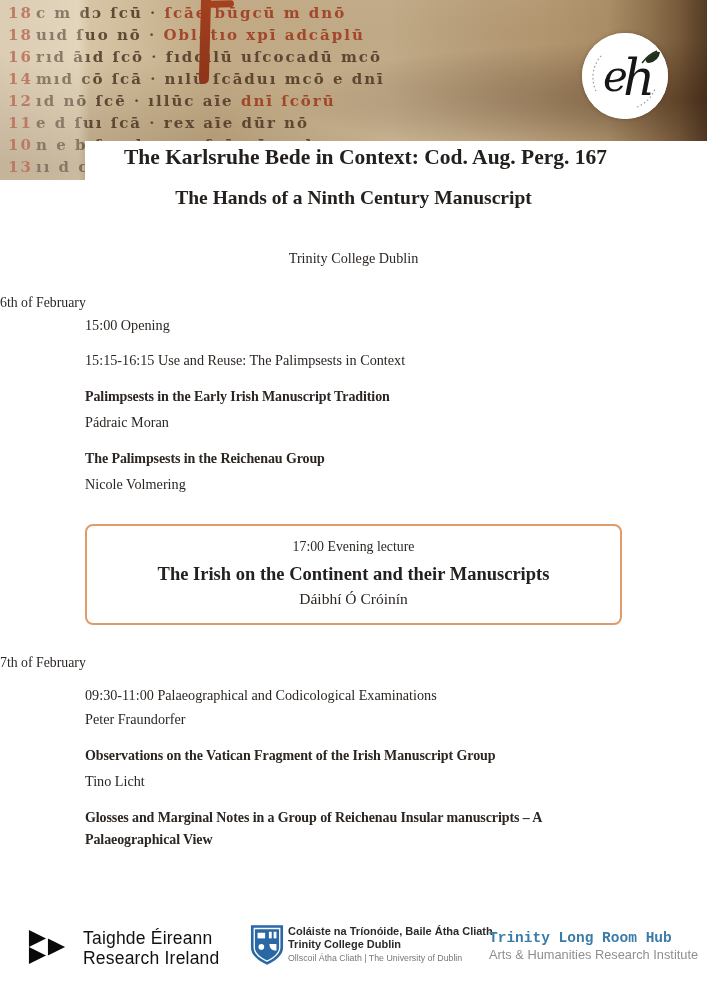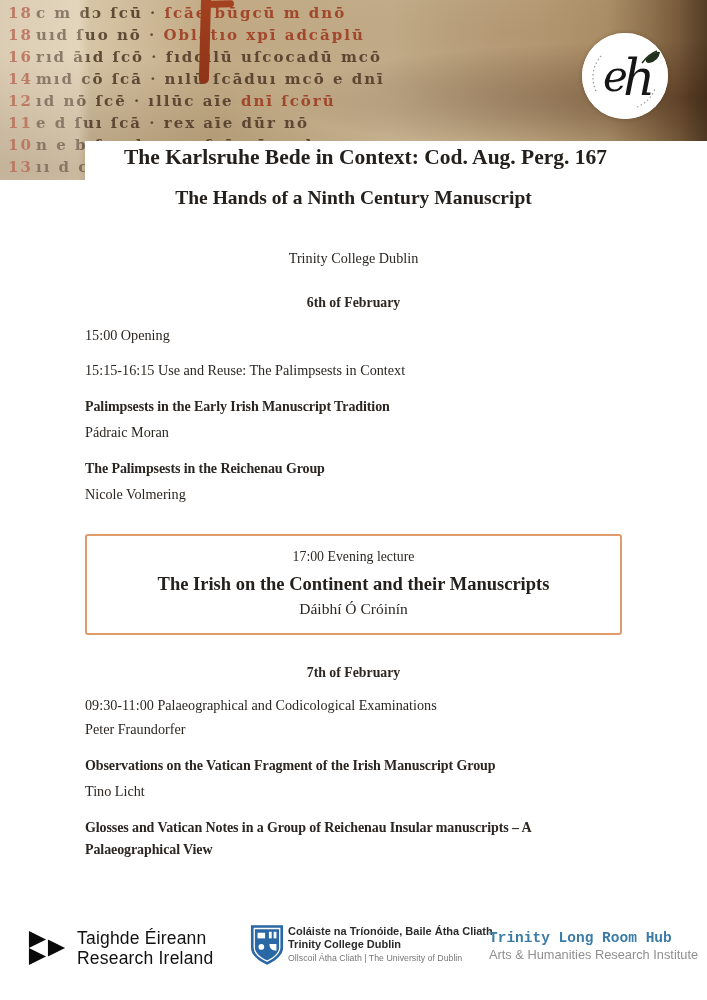--- a/index.html
+++ b/index.html
@@ -102,23 +102,22 @@
     color: #24201d;
   }
   .venue {
     margin: 21px 0 0;
     text-align: center;
     font-size: 14.2px;
     line-height: 19px;
   }
   .date-head {
     margin: 27px 0 0;
-    text-align: center;
     font-size: 13.8px;
-    font-weight: 700;
+    font-weight: 400;
   }
   .date-head.second { margin-top: 30px; }
   .line-plain {
     margin: 16px 0 0 85px;
     font-size: 14.2px;
     line-height: 19px;
   }
   .talk-title {
     margin: 16px 0 0 85px;
     font-size: 14px;
@@ -131,36 +130,36 @@
     margin: 5px 0 0 85px;
     font-size: 14.2px;
     line-height: 19px;
   }
 
   
   .evening-box {
     margin: 30px 0 0 85px;
     width: 537px;
     border: 2px solid #e09b6b;
-    border-radius: 3px;
+    border-radius: 8px;
     padding: 13px 8px 15px;
     text-align: center;
   }
   .box-time { margin: 0; font-size: 13.8px; }
   .box-title { margin: 9px 0 0; font-size: 18.5px; font-weight: 700; color: #24201d; }
   .box-speaker { margin: 5px 0 0; font-size: 15.5px; }
 
   
   .footer {
     position: absolute;
     left: 0; right: 0; top: 918px;
     height: 68px;
     font-family: "Liberation Sans", sans-serif;
   }
-  .ri-group { position: absolute; left: 28px; top: 10px; display: flex; align-items: center; gap: 11px; }
+  .ri-group { position: absolute; left: 28px; top: 10px; display: flex; gap: 17px; }
   .ri-text { font-size: 17.5px; line-height: 20px; color: #111; font-weight: 500; letter-spacing: 0.2px; }
   .tcd-group { position: absolute; left: 250px; top: 6px; display: flex; align-items: center; gap: 4px; }
   .tcd-text { font-size: 11px; line-height: 13px; color: #2b2b2b; }
   .tcd-line1, .tcd-line2 { font-weight: 700; }
   .tcd-line3 { font-size: 8.8px; color: #777; margin-top: 1px; }
   .tlrh-group { position: absolute; left: 489px; top: 12px; }
   .tlrh-line1 { font-size: 14.5px; font-weight: 700; color: #3a7ca6; line-height: 17px; font-family: Liberation Mono, monospace; }
   .tlrh-line2 { font-size: 12.8px; color: #8f8f8f; line-height: 16px; }
 </style>
 </head>
@@ -197,41 +196,41 @@
     <h1 class="title1">The Karlsruhe Bede in Context: Cod. Aug. Perg. 167</h1>
   </div>
 
   <h2 class="title2">The Hands of a Ninth Century Manuscript</h2>
   <p class="venue">
     <br>
     <span>Trinity College Dublin</span>
   </p>
 
   <div class="date-head">6th of February</div>
-  <div class="line-plain" style="margin-top:15px">15:00 Opening</div>
+  <div class="line-plain" style="margin-top:5px">15:00 Opening</div>
   <div class="line-plain">15:15-16:15 Use and Reuse: The Palimpsests in Context</div>
 
   <div class="talk-title">Palimpsests in the Early Irish Manuscript Tradition</div>
   <div class="talk-speaker">Pádraic Moran</div>
   <div class="talk-title">The Palimpsests in the Reichenau Group</div>
   <div class="talk-speaker">Nicole Volmering</div>
 
   <div class="evening-box">
     <p class="box-time">17:00 Evening lecture</p>
     <p class="box-title">The Irish on the Continent and their Manuscripts</p>
     <p class="box-speaker">Dáibhí Ó Cróinín</p>
   </div>
 
   <div class="date-head second">7th of February</div>
   <div class="line-plain" style="margin-top:15px">09:30-11:00 Palaeographical and Codicological Examinations</div>
 
   <div class="talk-speaker">Peter Fraundorfer</div>
   <div class="talk-title">Observations on the Vatican Fragment of the Irish Manuscript Group</div>
   <div class="talk-speaker">Tino Licht</div>
-  <div class="talk-title">Glosses and Vatican Notes in a Group of Reichenau Insular manuscripts – A
+  <div class="talk-title">Glosses and Marginal Notes in a Group of Reichenau Insular manuscripts – A
 Palaeographical View</div>
 
   <div class="footer">
 
     <div class="ri-group">
       <svg viewBox="0 0 40 40" width="38" height="38" fill="#0a0a0a">
         <polygon points="1,2 19,11 1,20"></polygon>
         <polygon points="1,20 19,29 1,38"></polygon>
         <polygon points="21,11 39,20 21,29"></polygon>
       </svg>

